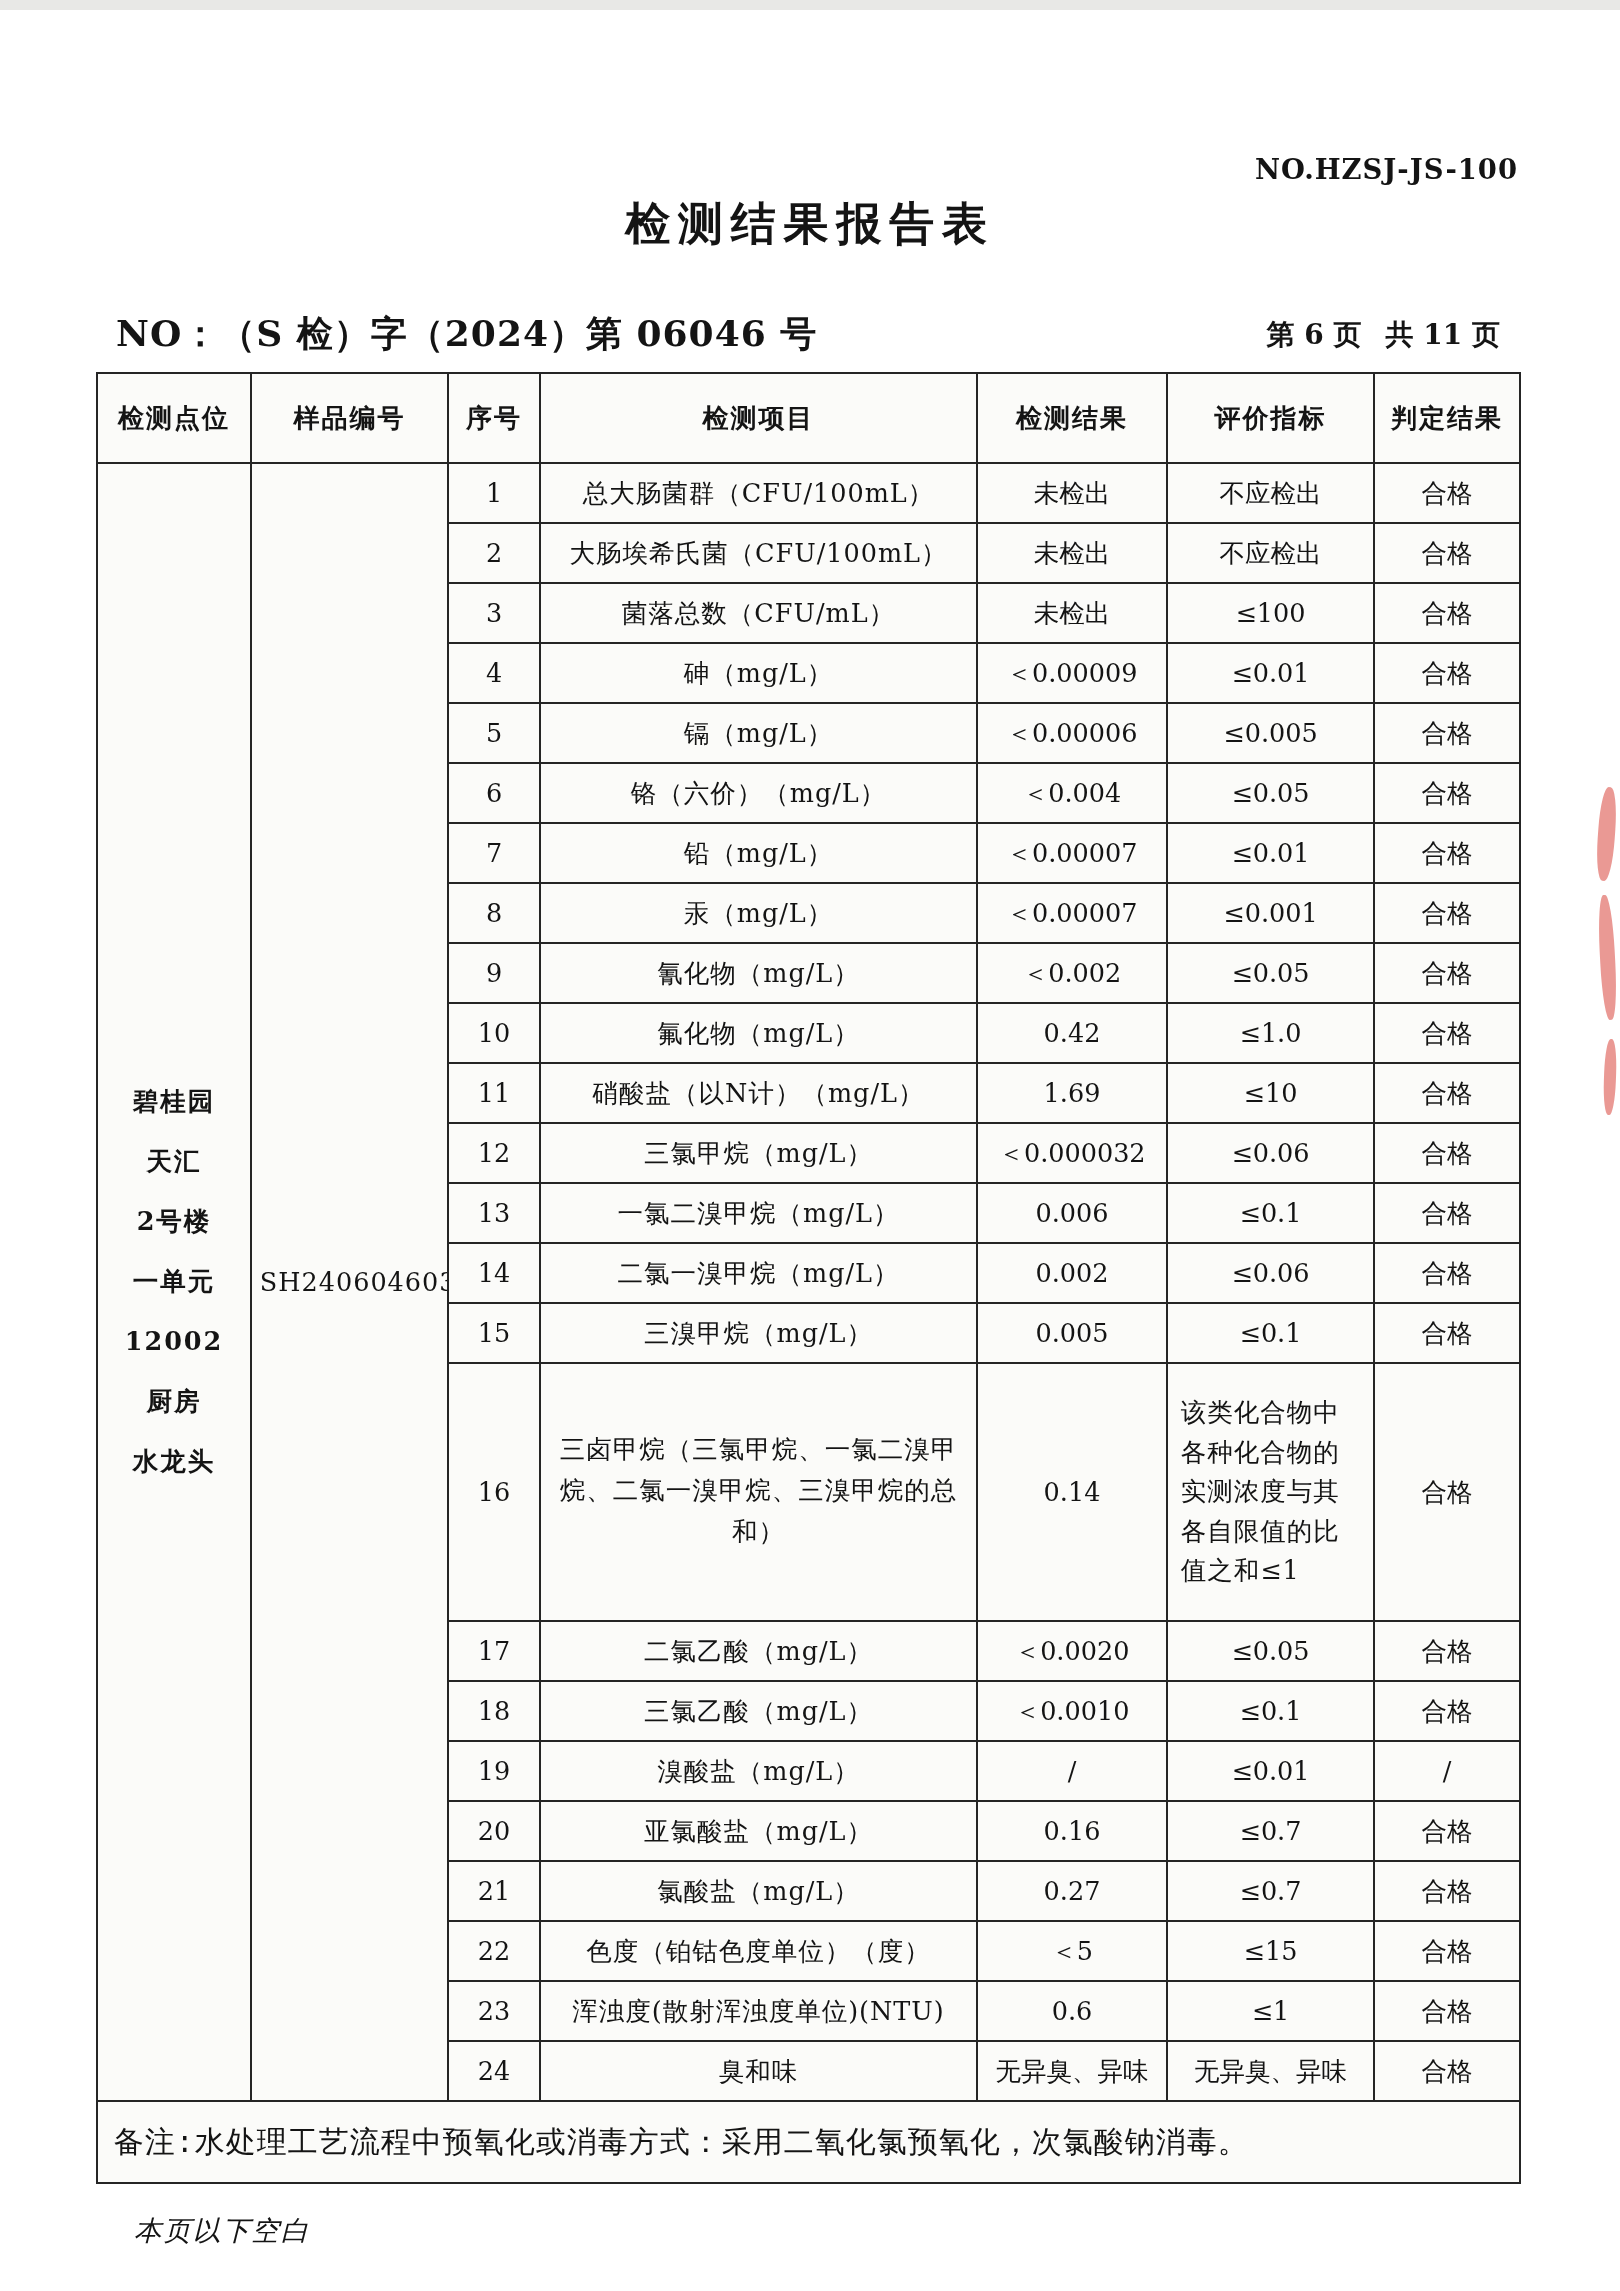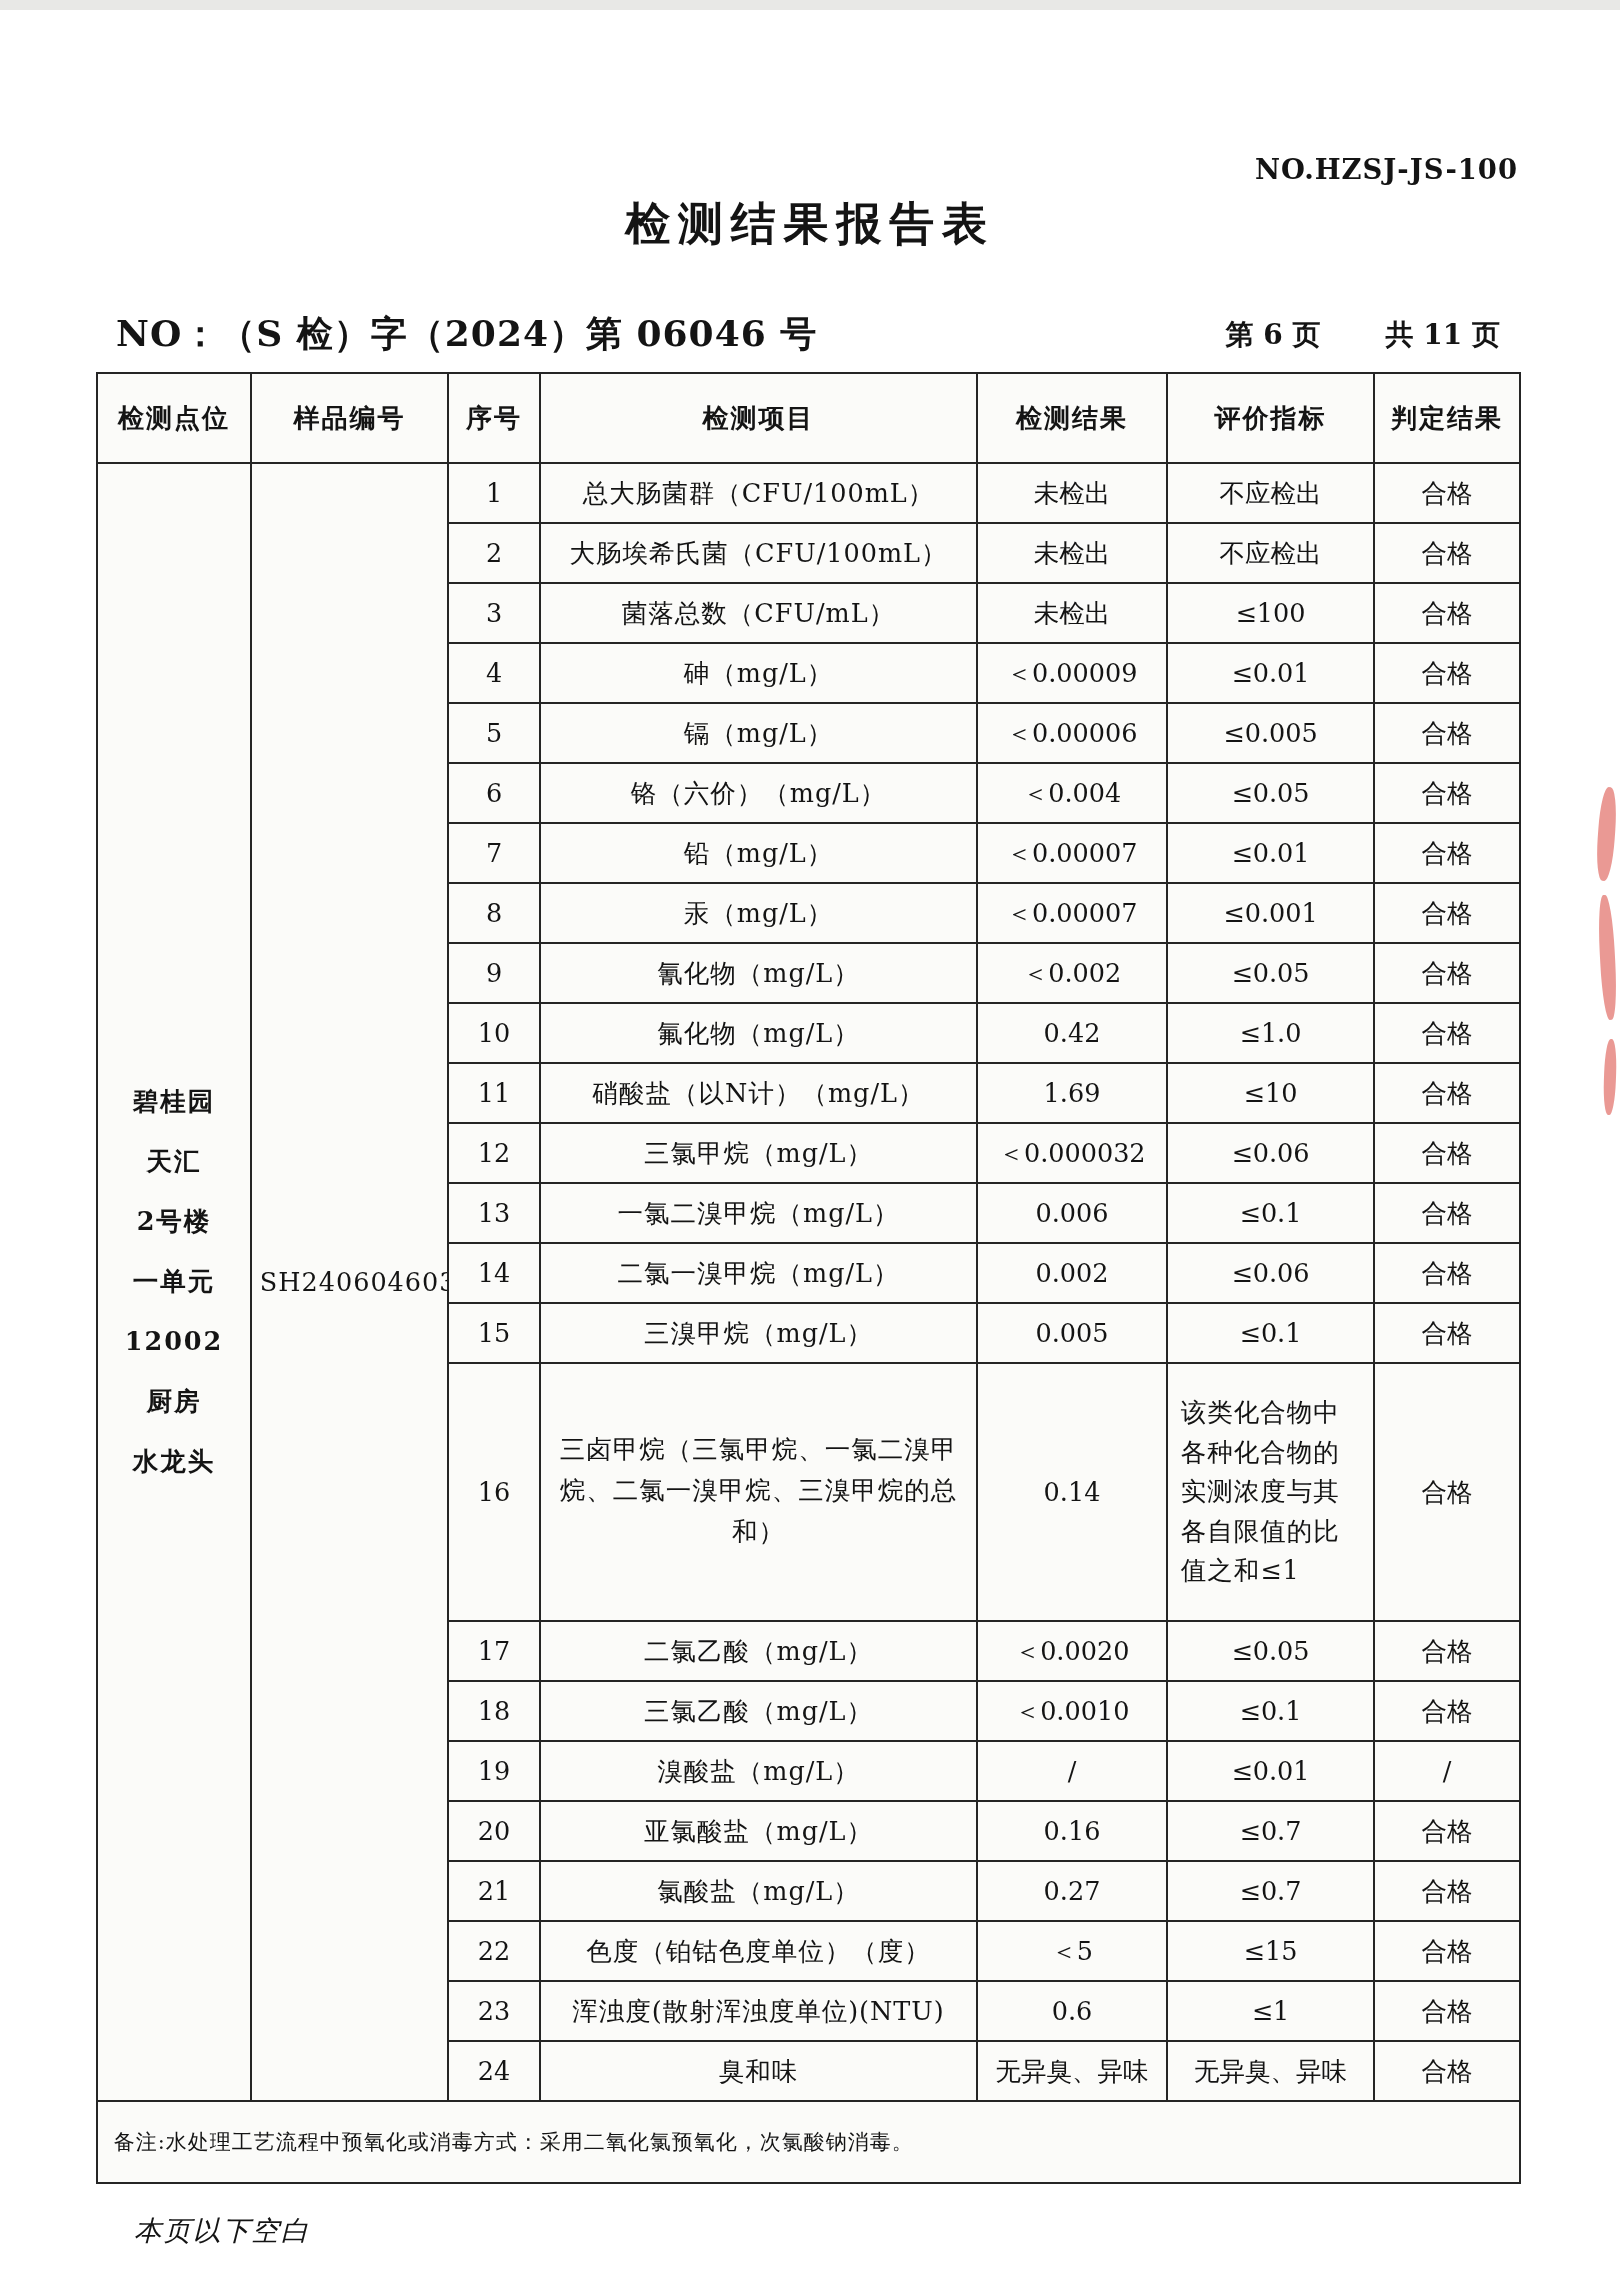--- a/index.html
+++ b/index.html
@@ -21,21 +21,21 @@
     margin:0;text-align:center;
     font-size:45px;font-weight:bold;letter-spacing:7.8px;
   }
   .report-no{
     position:absolute;left:116px;top:300px;
     font-size:36px;font-weight:bold;letter-spacing:1px;
   }
   .page-indicator{
     position:absolute;right:120px;top:306px;
     font-size:28px;font-weight:bold;
-    display:flex;gap:65px;
+    display:flex;gap:24px;
   }
   table.report{
     position:absolute;left:96px;top:362px;
     width:1423px;
     border-collapse:collapse;table-layout:fixed;
     border:2.9px solid #1c1c1c;
   }
   table.report th,table.report td{
     border:2px solid #252525;
     overflow:hidden;
@@ -64,23 +64,24 @@
     white-space:pre-line;
     line-height:2.35;
     font-size:26.5px;
     letter-spacing:2px;
     font-weight:bold;
   }
   td.sample-cell{font-size:26.5px;letter-spacing:1px;}
   tr.remark-row{height:82px;}
   tr.remark-row td{
     text-align:left;
-    font-size:21px;
+    font-size:30px;
     padding-left:15.7px;
     letter-spacing:1px;
+    font-family:Liberation Mono, monospace;
   }
   .footer-note{
     position:absolute;left:134px;top:2203px;
     font-size:27.4px;letter-spacing:2px;font-style:italic;
   }
   .stamp-fragment{
     position:absolute;
     border-radius:45%;
     opacity:.55;
   }

